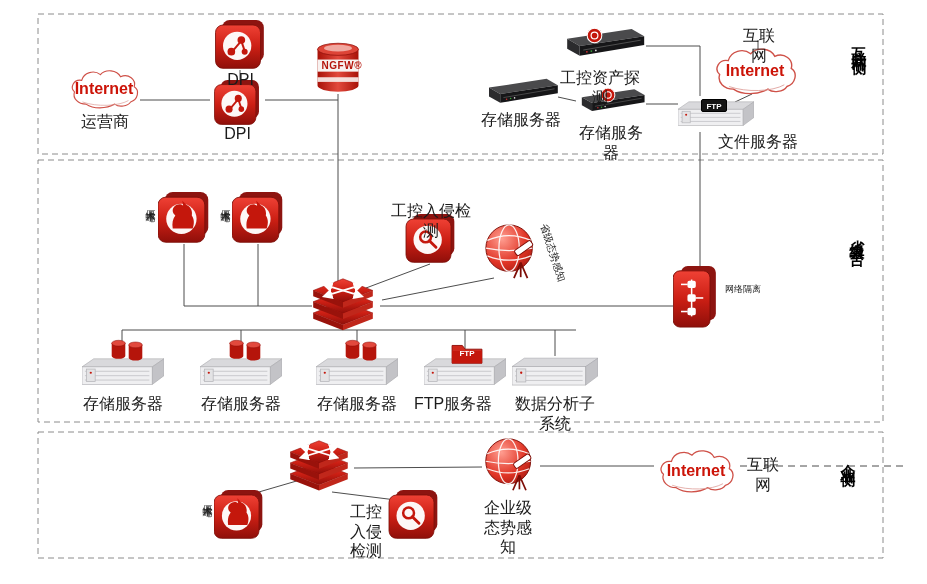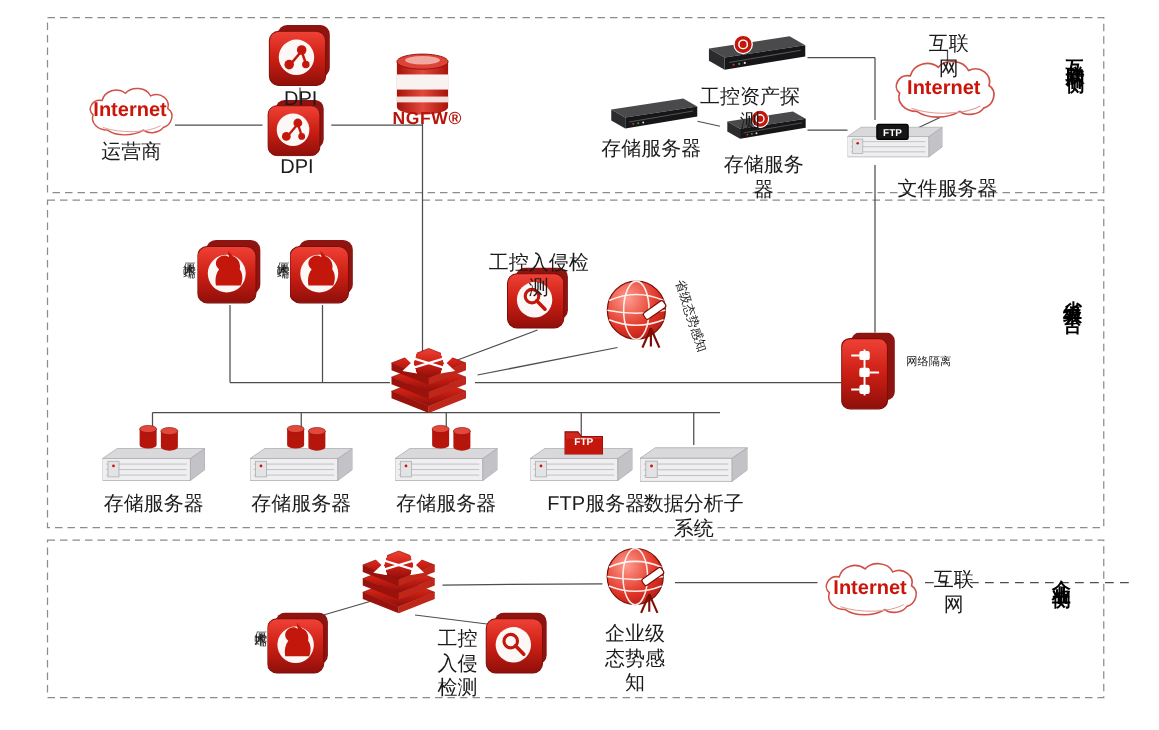--- a/index.html
+++ b/index.html
@@ -12,22 +12,22 @@
   .vlbl { position:absolute; writing-mode:vertical-rl; text-orientation:upright; font-size:15px; color:#000;
           letter-spacing:4px; font-weight:600; }
   .vsmall { position:absolute; writing-mode:vertical-rl; text-orientation:upright; font-size:10px;
             color:#1b1b1b; letter-spacing:1px; }
   .red-it { position:absolute; color:#cc1408; font-weight:bold; font-size:16px; text-align:center; }
   .badge-dark { position:absolute; background:#151515; color:#fff; font-size:8px; font-weight:bold;
                 text-align:center; line-height:13px; height:13px; border-radius:2px; border:1px solid #000; }
   .badge-red-text { position:absolute; color:#fff; font-size:8px; font-weight:bold; text-align:center; }
   .rot { position:absolute; transform:rotate(72deg); transform-origin:0 0; white-space:nowrap;
          font-size:10px; color:#1b1b1b; }
-  .ngfw-text { position:absolute; color:#b5150b; font-weight:bold; font-size:14px; text-align:left;
-               letter-spacing:.5px; line-height:12px;margin-top:28px; }
+  .ngfw-text { position:absolute; color:#b5150b; font-weight:bold; font-size:10px; text-align:right;
+               letter-spacing:.5px; line-height:12px; }
 </style>
 </head>
 <body>
 
 <div class="canvas">
 
   <svg class="base" width="927" height="584" viewBox="0 0 927 584">
     <defs>
       <linearGradient id="gRed" x1="0" y1="0" x2="0" y2="1">
         <stop offset="0" stop-color="#ef4135"></stop>
@@ -256,33 +256,33 @@
   <div class="lbl" style="left:72px;top:112px;width:66px;">运营商</div>
   <div class="lbl" style="left:213px;top:70px;width:55px;">DPI</div>
   <div class="lbl" style="left:210px;top:124px;width:55px;">DPI</div>
   <div class="ngfw-text" style="left:314px;top:60px;width:48px;">NGFW®</div>
   <div class="lbl" style="left:553px;top:68px;width:94px;">工控资产探测</div>
   <div class="lbl" style="left:478px;top:110px;width:86px;">存储服务器</div>
   <div class="lbl" style="left:574px;top:123px;width:74px;">存储服务器</div>
   <div class="lbl" style="left:736px;top:26px;width:46px;">互联网</div>
   <div class="red-it" style="left:714px;top:62px;width:82px;">Internet</div>
   <div class="badge-dark" style="left:701px;top:99px;width:26px;">FTP</div>
-  <div class="lbl" style="left:716px;top:142px;width:84px;">文件服务器</div>
+  <div class="lbl" style="left:716px;top:132px;width:84px;">文件服务器</div>
   <div class="vlbl" style="left:849px;top:36px;">互联网侧</div>
 
   <div class="vsmall" style="left:143px;top:202px;">僵木蠕</div>
   <div class="vsmall" style="left:218px;top:202px;">僵木蠕</div>
   <div class="lbl" style="left:390px;top:201px;width:82px;">工控入侵检测</div>
   <div class="rot" style="left:550px;top:222px;">省级态势感知</div>
   <div class="lbl sm" style="left:721px;top:284px;width:44px;">网络隔离</div>
   <div class="lbl" style="left:82px;top:394px;width:82px;">存储服务器</div>
   <div class="lbl" style="left:200px;top:394px;width:82px;">存储服务器</div>
   <div class="lbl" style="left:316px;top:394px;width:82px;">存储服务器</div>
   <div class="badge-red-text" style="left:450px;top:349px;width:34px;">FTP</div>
-  <div class="lbl" style="left:436px;top:394px;width:82px;">FTP服务器</div>
+  <div class="lbl" style="left:412px;top:394px;width:82px;">FTP服务器</div>
   <div class="lbl" style="left:508px;top:394px;width:94px;">数据分析子系统</div>
   <div class="vlbl" style="left:847px;top:228px;">省级平台</div>
 
   <div class="vsmall" style="left:200px;top:497px;">僵木蠕</div>
   <div class="lbl" style="left:344px;top:502px;width:44px;">工控入侵检测</div>
   <div class="lbl" style="left:479px;top:498px;width:58px;">企业级态势感知</div>
   <div class="red-it" style="left:658px;top:462px;width:76px;">Internet</div>
   <div class="lbl" style="left:742px;top:455px;width:42px;">互联网</div>
   <div class="vlbl" style="left:838px;top:452px;">企业侧</div>
 

